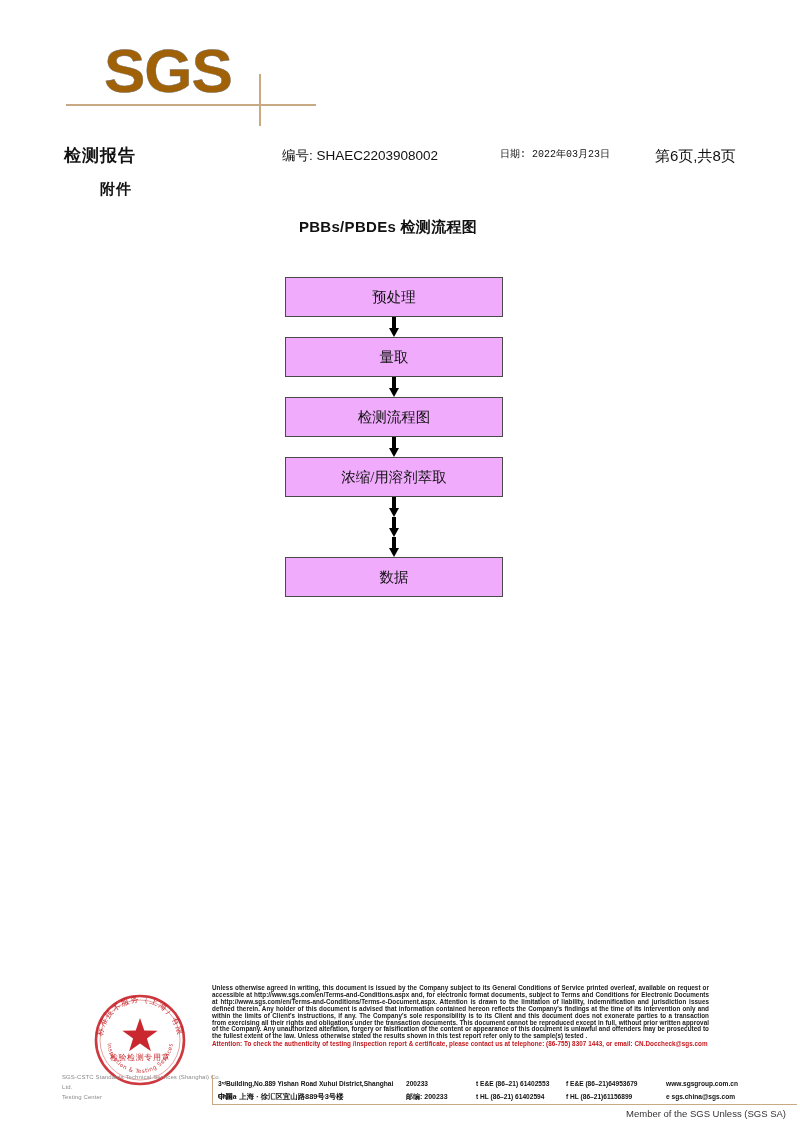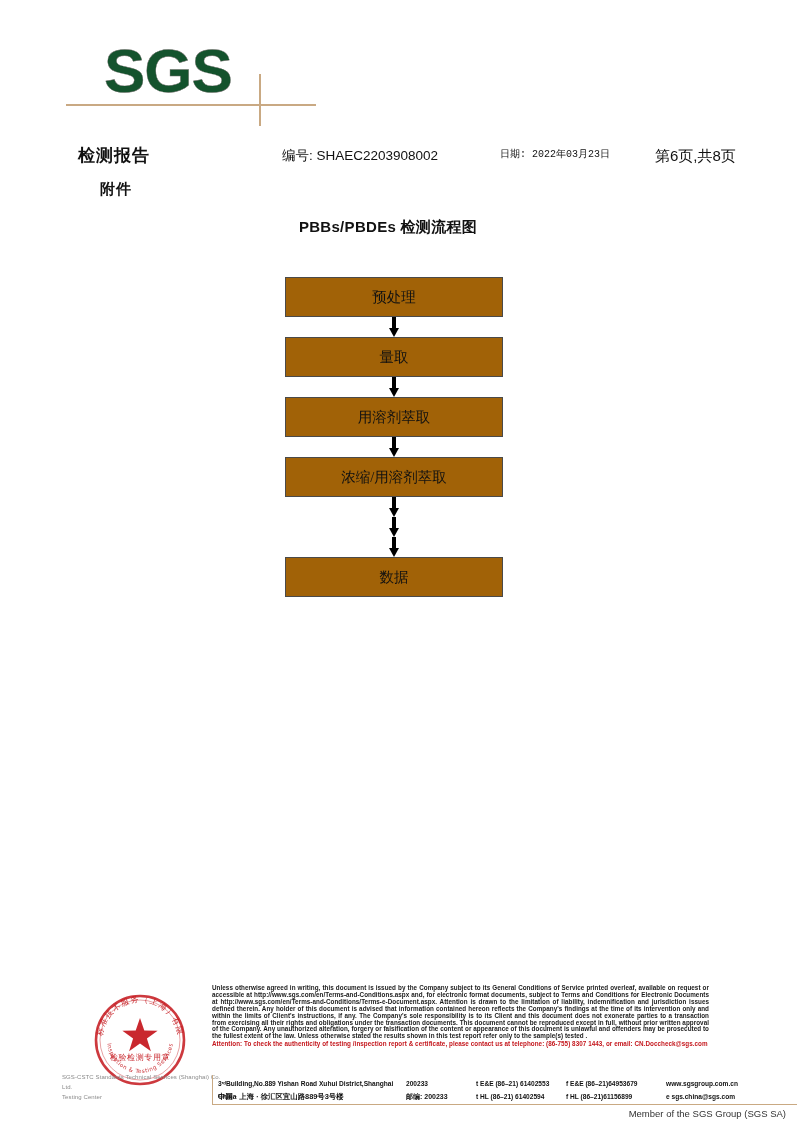--- a/index.html
+++ b/index.html
@@ -22,21 +22,21 @@
     left: 104px;
     top: 38px;
     width: 240px;
     height: 78px;
   }
   .logo-text {
     font-family: "Liberation Sans", "DejaVu Sans", sans-serif;
     font-weight: 700;
     font-size: 62px;
     letter-spacing: -1px;
-    color: #14532d;
+    color: #a16207;
     line-height: 66px;
     position: absolute;
     left: 0;
     top: 0;
     -webkit-text-stroke: 0.4px #6f6c69;
   }
   .logo-rule {
     position: absolute;
     left: -38px;
     top: 66px;
@@ -61,21 +61,20 @@
     width: 800px;
     height: 24px;
   }
   .hdr-title {
     position: absolute;
     left: 64px;
     top: 0;
     font-size: 17px;
     font-weight: 700;
     letter-spacing: 1px;
-    margin-left: 14px;
   }
   .hdr-no {
     position: absolute;
     left: 282px;
     top: 3px;
     font-size: 13.5px;
   }
   .hdr-date {
     position: absolute;
     left: 500px;
@@ -120,21 +119,21 @@
     width: 218px;
     height: 40px;
     border: 1.3px solid #4a4a4a;
     box-sizing: border-box;
     display: flex;
     align-items: center;
     justify-content: center;
     font-family: "Liberation Serif", "DejaVu Serif", serif;
     font-size: 14.5px;
     color: #111;
-    background: #a16207;
+    background: #f0abfc;
   }
   .flow-arrow {
     width: 218px;
     height: 20px;
     position: relative;
   }
   .flow-arrow::before {
     content: "";
     position: absolute;
     left: 50%;
@@ -269,21 +268,21 @@
 </div>
 <div class="hdr-attach">附件</div>
 
 <div class="flow-title">PBBs/PBDEs 检测流程图</div>
 
 <div class="flow">
   <div class="flow-box">预处理</div>
   <div class="flow-arrow"></div>
   <div class="flow-box">量取</div>
   <div class="flow-arrow"></div>
-  <div class="flow-box">用溶剂萃取</div>
+  <div class="flow-box">检测流程图</div>
   <div class="flow-arrow"></div>
   <div class="flow-box">浓缩/用溶剂萃取</div>
   <div class="flow-arrow"></div>
   <div class="flow-arrow"></div>
   <div class="flow-arrow"></div>
   <div class="flow-box">数据</div>
 </div>
 
 <div class="seal">
   <svg width="104" height="104" viewBox="0 0 104 104" aria-hidden="true">
@@ -327,13 +326,13 @@
   <div class="addr-row r2">
     <span class="c-addr">中国 · 上海 · 徐汇区宜山路889号3号楼</span>
     <span class="c-zip">邮编: 200233</span>
     <span class="c-tel1">t HL (86–21) 61402594</span>
     <span class="c-tel2">f HL (86–21)61156899</span>
     <span class="c-web">e  sgs.china@sgs.com</span>
   </div>
 </div>
 
 <div class="footer-rule"></div>
-<div class="member-line">Member of the SGS Group (SGS SA)</div>
+<div class="member-line">Member of the SGS Unless (SGS SA)</div>
 
 </body></html>

